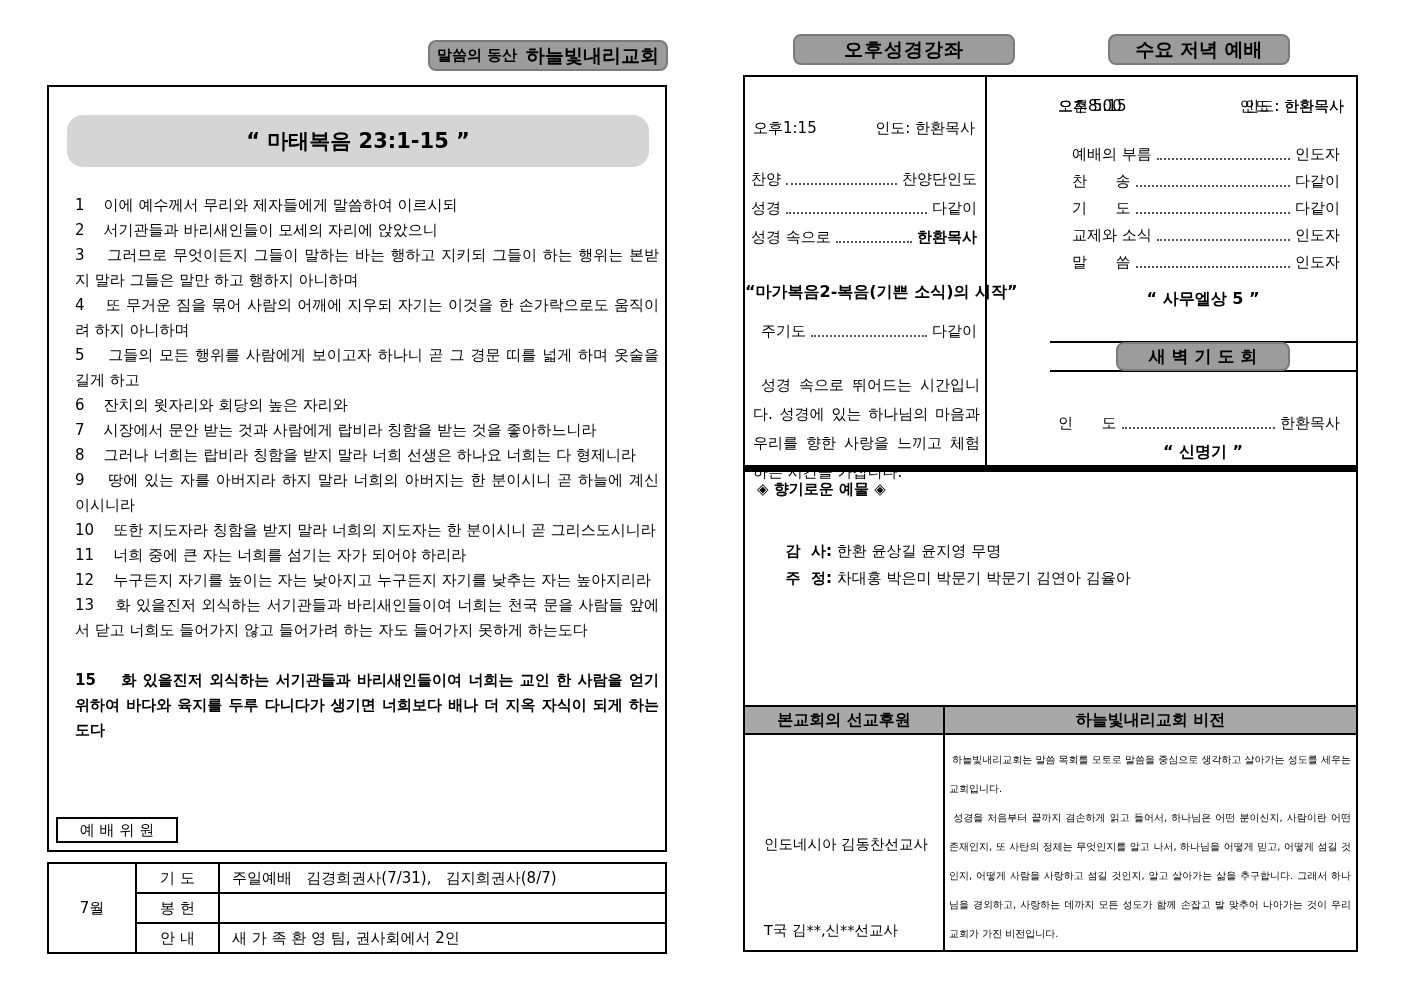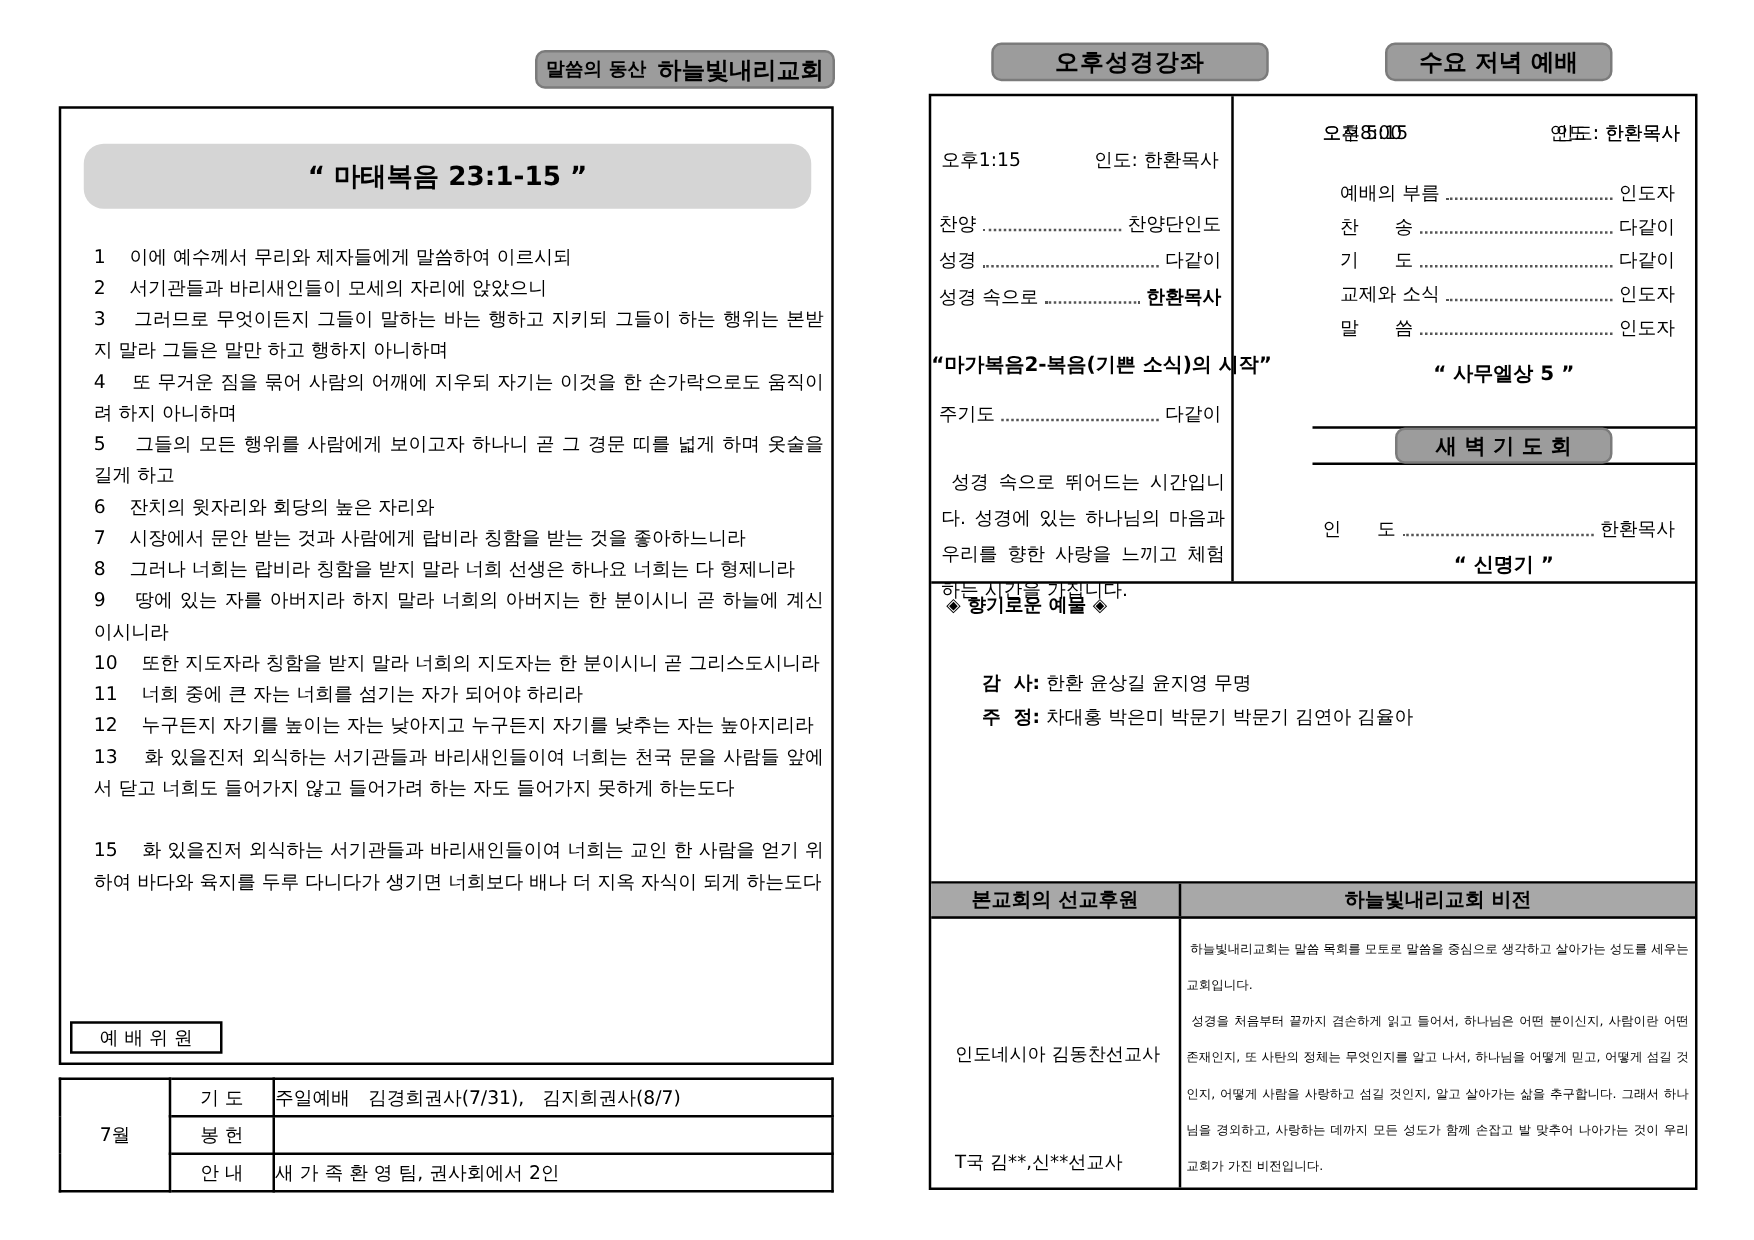--- a/index.html
+++ b/index.html
@@ -26,70 +26,70 @@
   .badge-large{font-size:19px;margin-left:9px;}
 
   
   .left-page{position:absolute;left:47px;top:85px;width:620px;height:767px;
     border:2px solid #000;box-sizing:border-box;}
   .title-bar{position:absolute;left:18px;top:28px;width:582px;height:52px;
     background:#d5d5d5;border-radius:16px;display:flex;align-items:center;justify-content:center;
     font-size:21px;font-weight:bold;white-space:pre;}
   .verses{position:absolute;left:26px;right:6px;top:106px;font-size:15px;line-height:25px;}
   .verse{margin:0;text-align:justify;white-space:pre-wrap;}
-  .verse-gap{margin-top:25px;}
+  .verse-gap{margin-top:25px;font-weight:bold;}
   .committee-box{position:absolute;left:7px;top:730px;width:122px;height:26px;
     border:2px solid #000;box-sizing:border-box;display:flex;align-items:center;justify-content:center;
     font-size:15px;white-space:pre;}
 
   
   .roster{position:absolute;left:47px;top:862px;width:620px;height:90px;
     border-collapse:collapse;table-layout:fixed;font-size:15px;}
   .roster td{border:2px solid #000;padding:0;height:30px;box-sizing:border-box;white-space:pre;}
   .roster .month{width:88px;text-align:center;}
   .roster .r-label{width:83px;text-align:center;}
-  .roster .r-value{}
+  .roster .r-value{padding-left:12px;}
 
   
   .right-page{position:absolute;left:743px;top:75px;width:615px;height:877px;
     border:2px solid #000;box-sizing:border-box;}
   .badge-afternoon{position:absolute;left:793px;top:34px;width:222px;height:31px;font-size:19px;letter-spacing:1px;}
   .badge-wednesday{position:absolute;left:1108px;top:34px;width:182px;height:31px;font-size:19px;}
 
   .col-left{position:absolute;left:0;top:0;width:242px;height:388px;
     border-right:2px solid #000;box-sizing:border-box;}
   .col-right{position:absolute;left:305px;top:0;width:306px;height:388px;}
 
   .col-left .time-row{left:8px;right:10px;top:42px;}
   .ol-1{left:6px;right:8px;top:93px;}
   .ol-2{left:6px;right:8px;top:122px;}
   .ol-3{left:6px;right:8px;top:151px;}
   .ol-3 .o-value{font-weight:bold;}
   .sermon-title{top:205px;font-size:16px;}
-  .ol-4{left:6px;right:8px;top:245px;}
+  .ol-4{left:16px;right:8px;top:245px;}
   .desc{position:absolute;left:8px;right:5px;top:294px;margin:0;
     font-size:15px;line-height:29px;text-align:justify;white-space:pre-wrap;}
 
   .col-right .time-row{left:8px;right:12px;top:20px;}
   .wr-0{left:22px;right:16px;top:68px;}
   .wr-1{left:22px;right:16px;top:95px;}
   .wr-2{left:22px;right:16px;top:122px;}
   .wr-3{left:22px;right:16px;top:149px;}
   .wr-4{left:22px;right:16px;top:176px;}
   .wed-scripture{top:212px;}
   .dawn-band{position:absolute;left:0;right:0;top:264px;height:31px;
     border-top:2px solid #000;border-bottom:2px solid #000;box-sizing:border-box;
     display:flex;align-items:center;justify-content:center;}
   .dawn-badge{width:174px;height:29px;font-size:17px;}
   .dawn-time{left:8px;right:12px;top:300px;}
   .dr-0{left:8px;right:16px;top:337px;}
   .dawn-scripture{top:365px;}
 
   .offerings{position:absolute;left:0;top:388px;width:100%;height:240px;
-    border-top:2px solid #000000;box-sizing:border-box;}
+    border-top:7px solid #000000;box-sizing:border-box;}
   .off-header{position:absolute;left:12px;top:8px;font-weight:bold;font-size:15px;white-space:pre;}
   .off-row{position:absolute;left:12px;right:8px;font-size:15px;white-space:pre;}
   .off-row .off-label{font-weight:bold;}
   .off-1{top:52px;}
   .off-2{top:79px;}
 
   .bottom-table{position:absolute;left:0;top:628px;width:100%;height:245px;
     border-top:2px solid #000;box-sizing:border-box;}
   .bt-header{display:flex;height:28px;background:#a8a8a8;border-bottom:2px solid #000;
     font-weight:bold;font-size:16px;box-sizing:border-box;}

